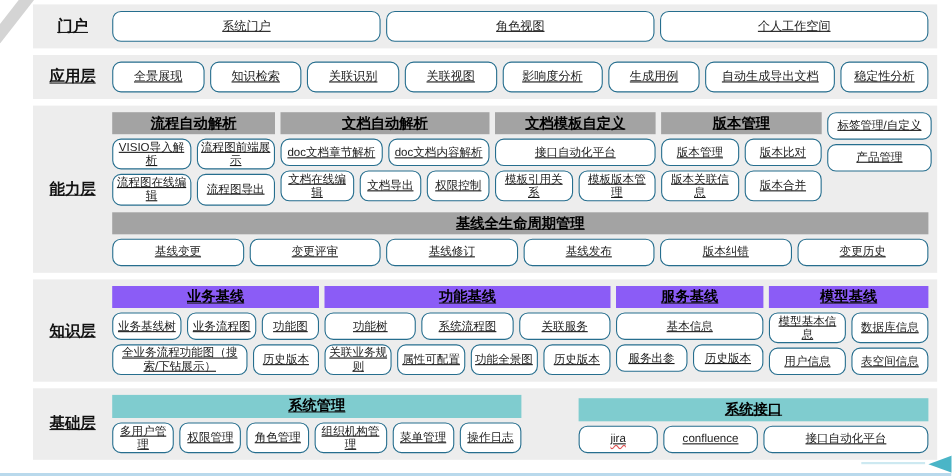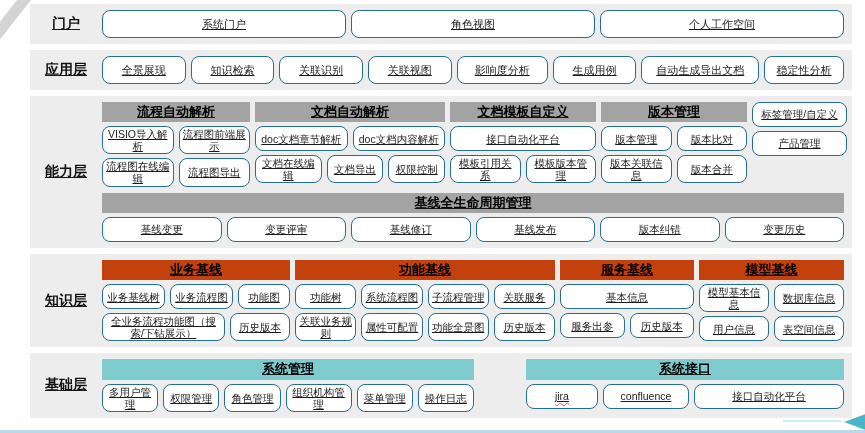--- a/index.html
+++ b/index.html
@@ -24,25 +24,25 @@
     background:#ffffff;border:1.5px solid #266e8e;border-radius:8px;
     display:flex;align-items:center;justify-content:center;text-align:center;
     font-size:10.5px;line-height:1.15;color:#222;
     padding:1px 3px;min-height:25px;box-sizing:border-box;flex:1 1 0;
   }
   .chip.tall{min-height:28px;font-size:11px;}
   .hdr{
     background:#a3a3a3;font-weight:bold;font-size:13px;text-align:center;
     padding:3px 2px;box-sizing:border-box;color:#000;line-height:1.1;
   }
-  .hdr.knw{background:#c2410c;}
+  .hdr.knw{background:#8b5cf6;}
   .hdr.fnd{background:#7fcccf;}
   .group{display:flex;flex-direction:column;gap:4px;flex:none;box-sizing:border-box;}
   .cap-groups,.knw-groups{display:flex;gap:5px;}
-  .fnd-groups{display:flex;justify-content:space-between;}
+  .fnd-groups{display:flex;justify-content:space-between;align-items:flex-end;}
   .baseline-hdr{margin-top:2px;}
   .misspell{text-decoration:underline wavy #e05252 1px;text-underline-offset:2px;}
   
   .corner{
     position:absolute;top:6px;left:-16px;width:62px;height:11px;background:#d4d4d4;
     transform:rotate(-52deg);transform-origin:center;
   }
   .bottomline{position:absolute;left:0;bottom:0;width:100%;height:3px;background:#b9d9ec;}
   .arrow-line{position:absolute;right:24px;bottom:11px;width:58px;height:2px;background:#cde9f1;}
   .arrow-head{
@@ -168,21 +168,20 @@
           <div class="row">
             <div class="chip" style="flex:2.2 1 0">全业务流程功能图（搜索/下钻展示）</div>
             <div class="chip">历史版本</div>
           </div>
         </div>
         <div class="group" style="width:260px">
           <div class="hdr knw">功能基线</div>
           <div class="row">
             <div class="chip">功能树</div>
             <div class="chip">系统流程图</div>
-            <div class="chip">子流程管理</div>
             <div class="chip">关联服务</div>
           </div>
           <div class="row">
             <div class="chip">关联业务规则</div>
             <div class="chip">属性可配置</div>
             <div class="chip">功能全景图</div>
             <div class="chip">历史版本</div>
           </div>
         </div>
         <div class="group" style="width:134px">

